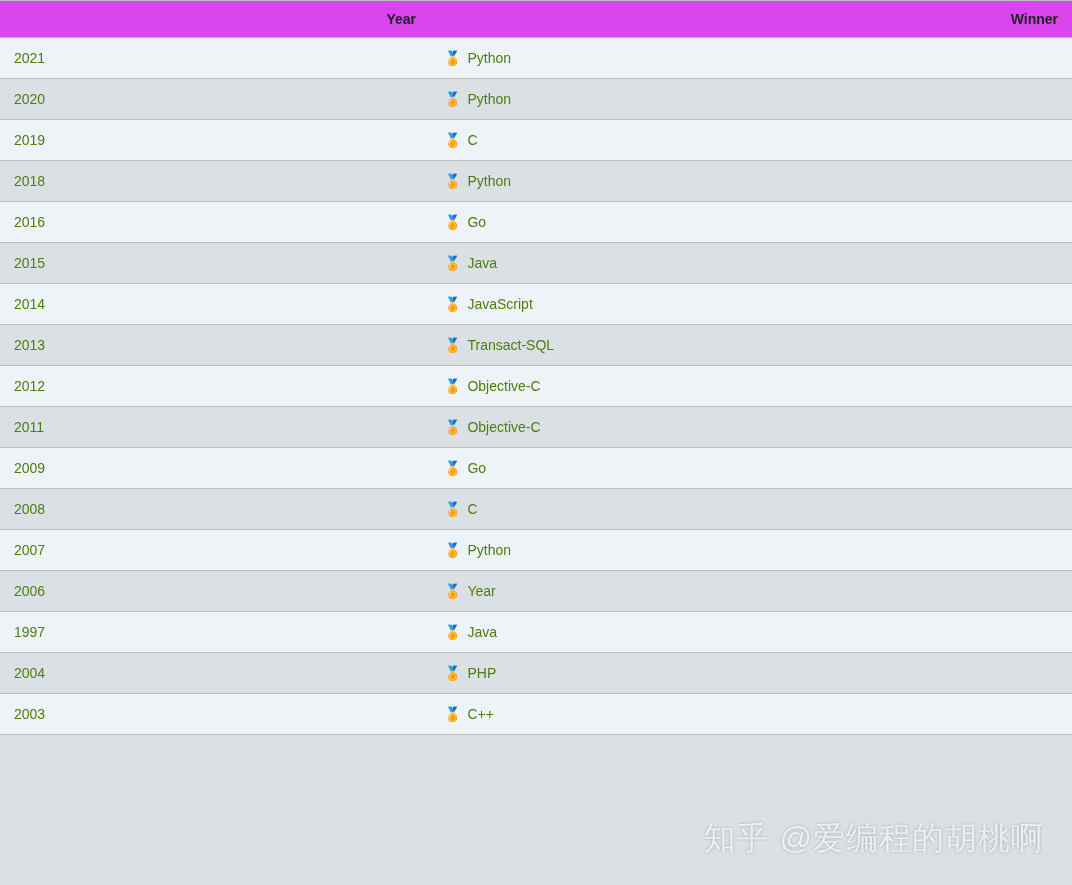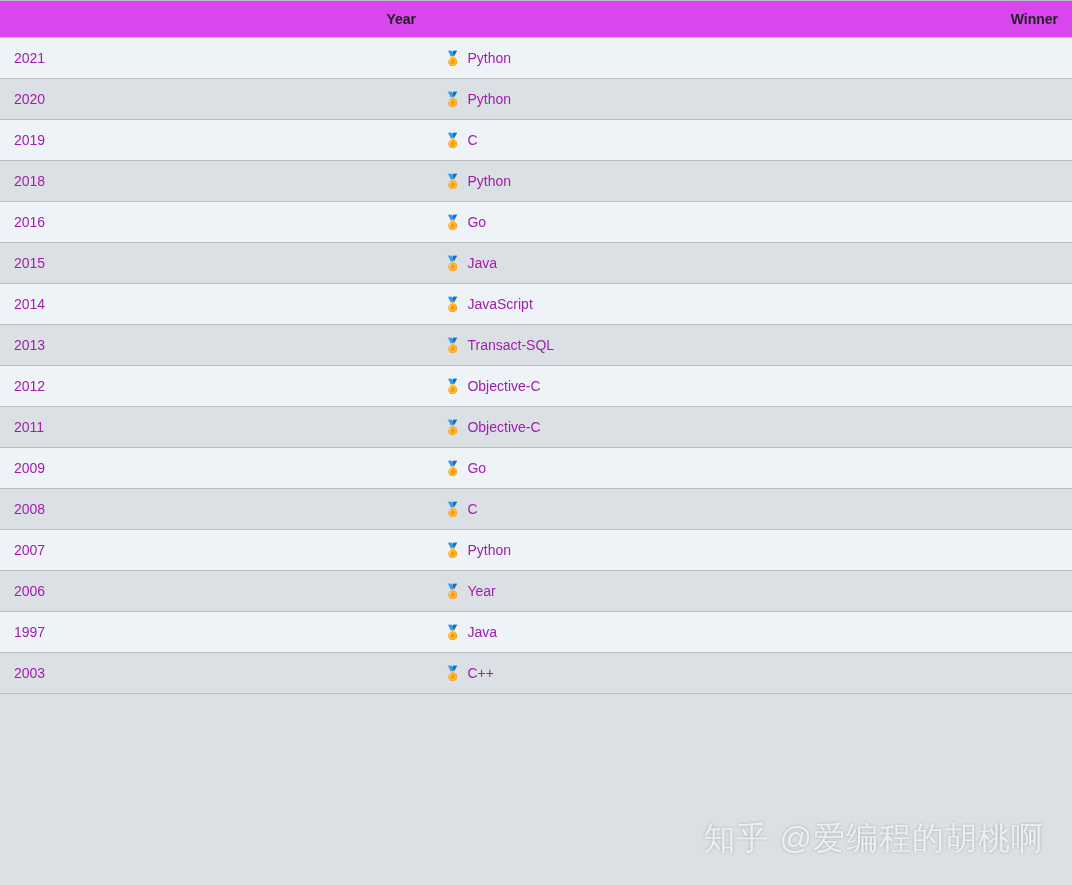--- a/index.html
+++ b/index.html
@@ -33,21 +33,21 @@
       border-bottom: 1px solid #b8bec3;
     }
     .table tbody tr:nth-child(odd) {
       background: #eef3f7;
     }
     .table tbody tr:nth-child(even) {
       background: #dbe0e4;
     }
     .table tbody td {
       font-size: 14px;
-      color: #a21caf;
+      color: #4d7c0f;
       padding: 12px 14px;
       vertical-align: middle;
     }
     .col-year {
       width: 430px;
     }
     .winner-cell {
       display: flex;
       align-items: center;
       gap: 6px;
@@ -213,20 +213,29 @@
       <tr>
         <td class="col-year">1997</td>
         <td>
           <span class="winner-cell">
             <span class="medal-icon">🏅</span>
             <span>Java</span>
           </span>
         </td>
       </tr>
       <tr>
+        <td class="col-year">2004</td>
+        <td>
+          <span class="winner-cell">
+            <span class="medal-icon">🏅</span>
+            <span>PHP</span>
+          </span>
+        </td>
+      </tr>
+      <tr>
         <td class="col-year">2003</td>
         <td>
           <span class="winner-cell">
             <span class="medal-icon">🏅</span>
             <span>C++</span>
           </span>
         </td>
       </tr>
     </tbody>
 </table>

